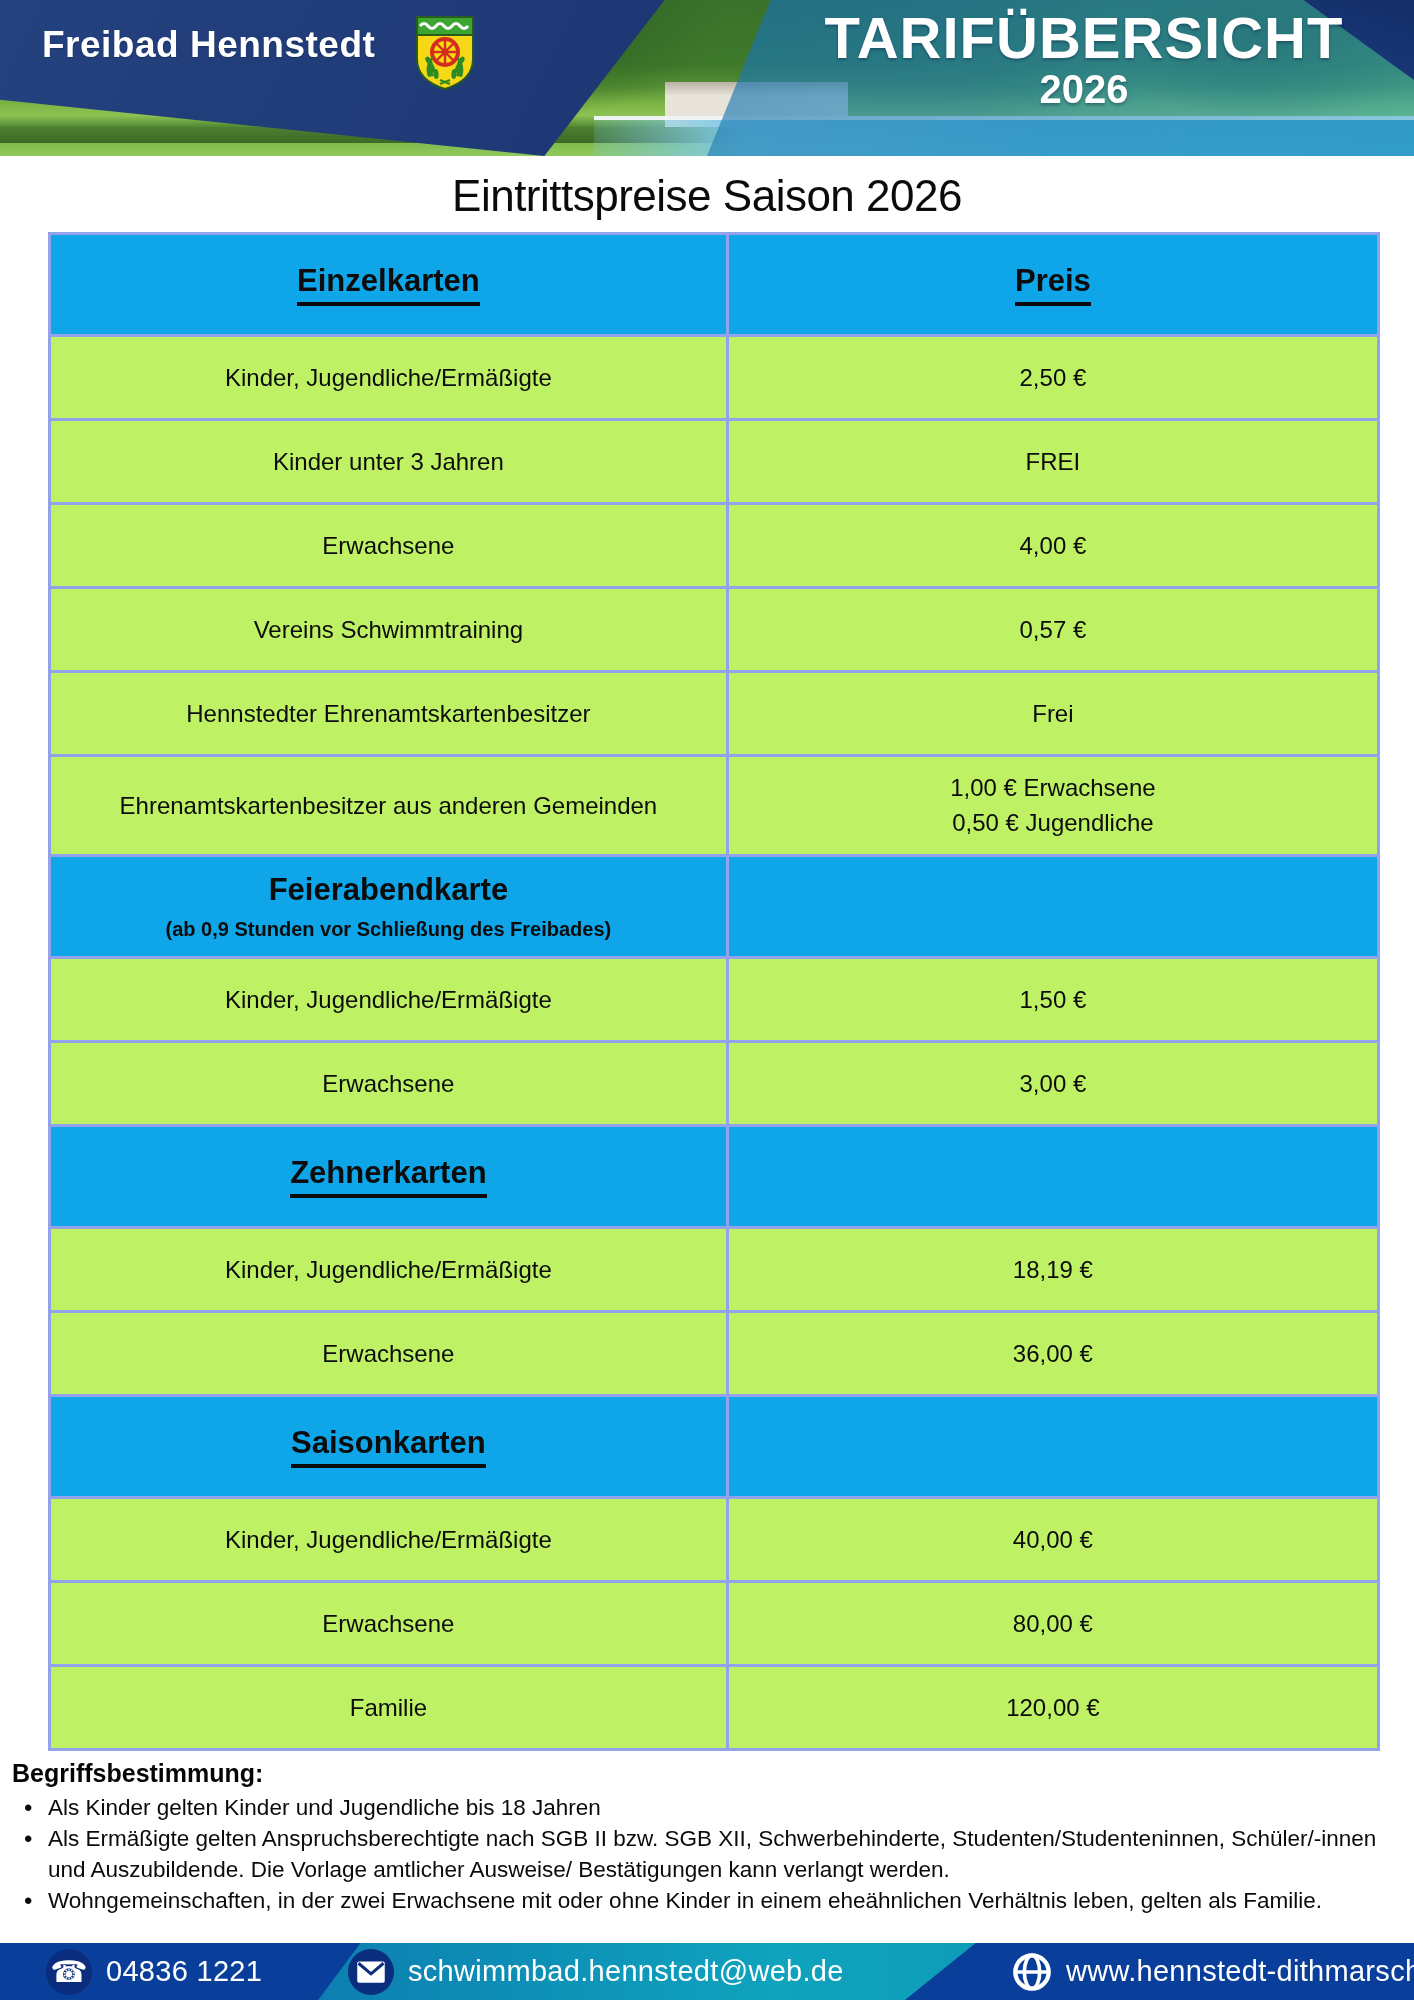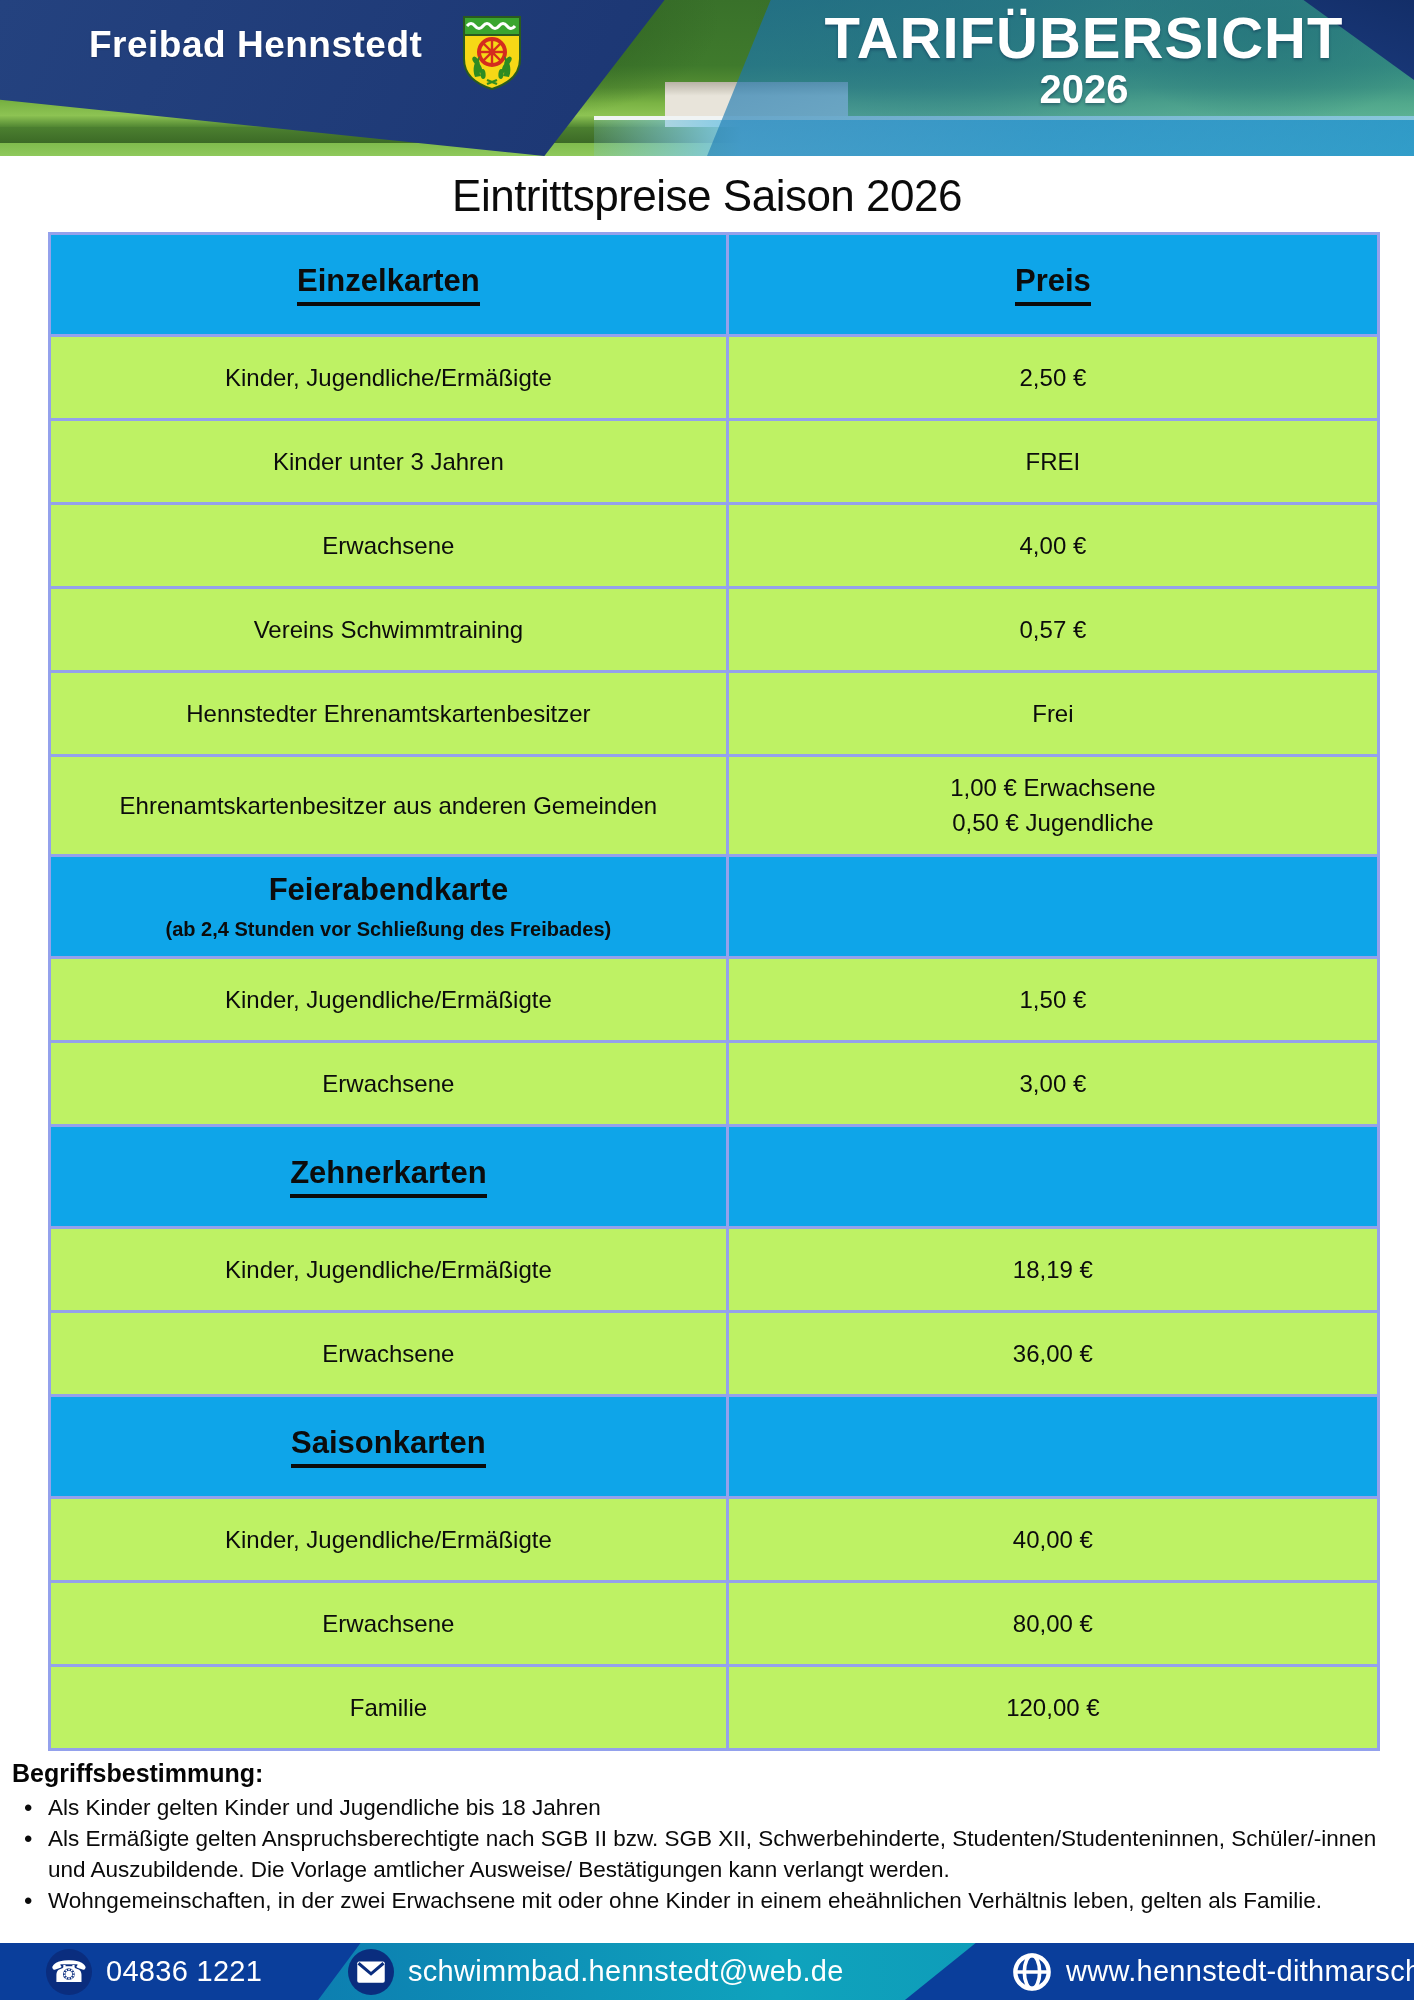--- a/index.html
+++ b/index.html
@@ -27,21 +27,21 @@
               border-left:34px solid transparent; border-right:34px solid transparent;
               border-bottom:26px solid #2c4a86; }
   .navy-band { position:absolute; inset:0;
     background:linear-gradient(115deg,#24427f 0%,#1b3572 55%,#16306b 100%);
     clip-path:polygon(0 0, 47% 0, 38.5% 100%, 0 64%); }
   .teal-band { position:absolute; inset:0;
     background:linear-gradient(160deg, rgba(13,59,128,0.85) 0%, rgba(25,110,170,0.70) 40%, rgba(52,170,205,0.52) 100%);
     clip-path:polygon(54.5% 0, 100% 0, 100% 100%, 50% 100%); }
   .corner-band { position:absolute; top:0; right:0; width:130px; height:80px;
     background:linear-gradient(200deg,#132e68,#1b3b7e); clip-path:polygon(15% 0, 100% 0, 100% 100%); }
-  .brand { position:absolute; left:42px; top:14px; display:flex; align-items:flex-start; gap:39px;margin-left:47px; }
+  .brand { position:absolute; left:42px; top:14px; display:flex; align-items:flex-start; gap:39px; }
   .site-title { color:#fff; font-weight:bold; font-size:37px; letter-spacing:0.5px; line-height:1; padding-top:12px;
                 text-shadow:0 1px 2px rgba(0,0,0,0.25); }
   .crest { width:62px; height:78px; }
   .tariff-box { position:absolute; right:60px; top:8px; width:540px; text-align:center; color:#fff; }
   .tariff-title { font-size:58px; font-weight:bold; letter-spacing:1px; line-height:1.05;
                   text-shadow:0 2px 3px rgba(0,20,60,0.35); }
   .tariff-year { font-size:40px; font-weight:bold; line-height:1.0; text-shadow:0 2px 3px rgba(0,20,60,0.35); }
 
   
   .page-title { text-align:center; font-size:44px; font-weight:normal; letter-spacing:-0.5px;
@@ -161,21 +161,21 @@
         </tr>
         <tr class="row-data">
           <td>Hennstedter Ehrenamtskartenbesitzer</td>
           <td>Frei</td>
         </tr>
         <tr class="row-data row-tall">
           <td>Ehrenamtskartenbesitzer aus anderen Gemeinden</td>
           <td class="price-lines">1,00 € Erwachsene<br>0,50 € Jugendliche</td>
         </tr>
         <tr class="row-section">
-          <td><span>Feierabendkarte</span><div class="section-sub">(ab 2,4 Stunden vor Schließung des Freibades)</div></td>
+          <td><span>Feierabendkarte</span><div class="section-sub">(ab 0,9 Stunden vor Schließung des Freibades)</div></td>
           <td></td>
         </tr>
         <tr class="row-data">
           <td>Kinder, Jugendliche/Ermäßigte</td>
           <td>1,50 €</td>
         </tr>
         <tr class="row-data">
           <td>Erwachsene</td>
           <td>3,00 €</td>
         </tr>

